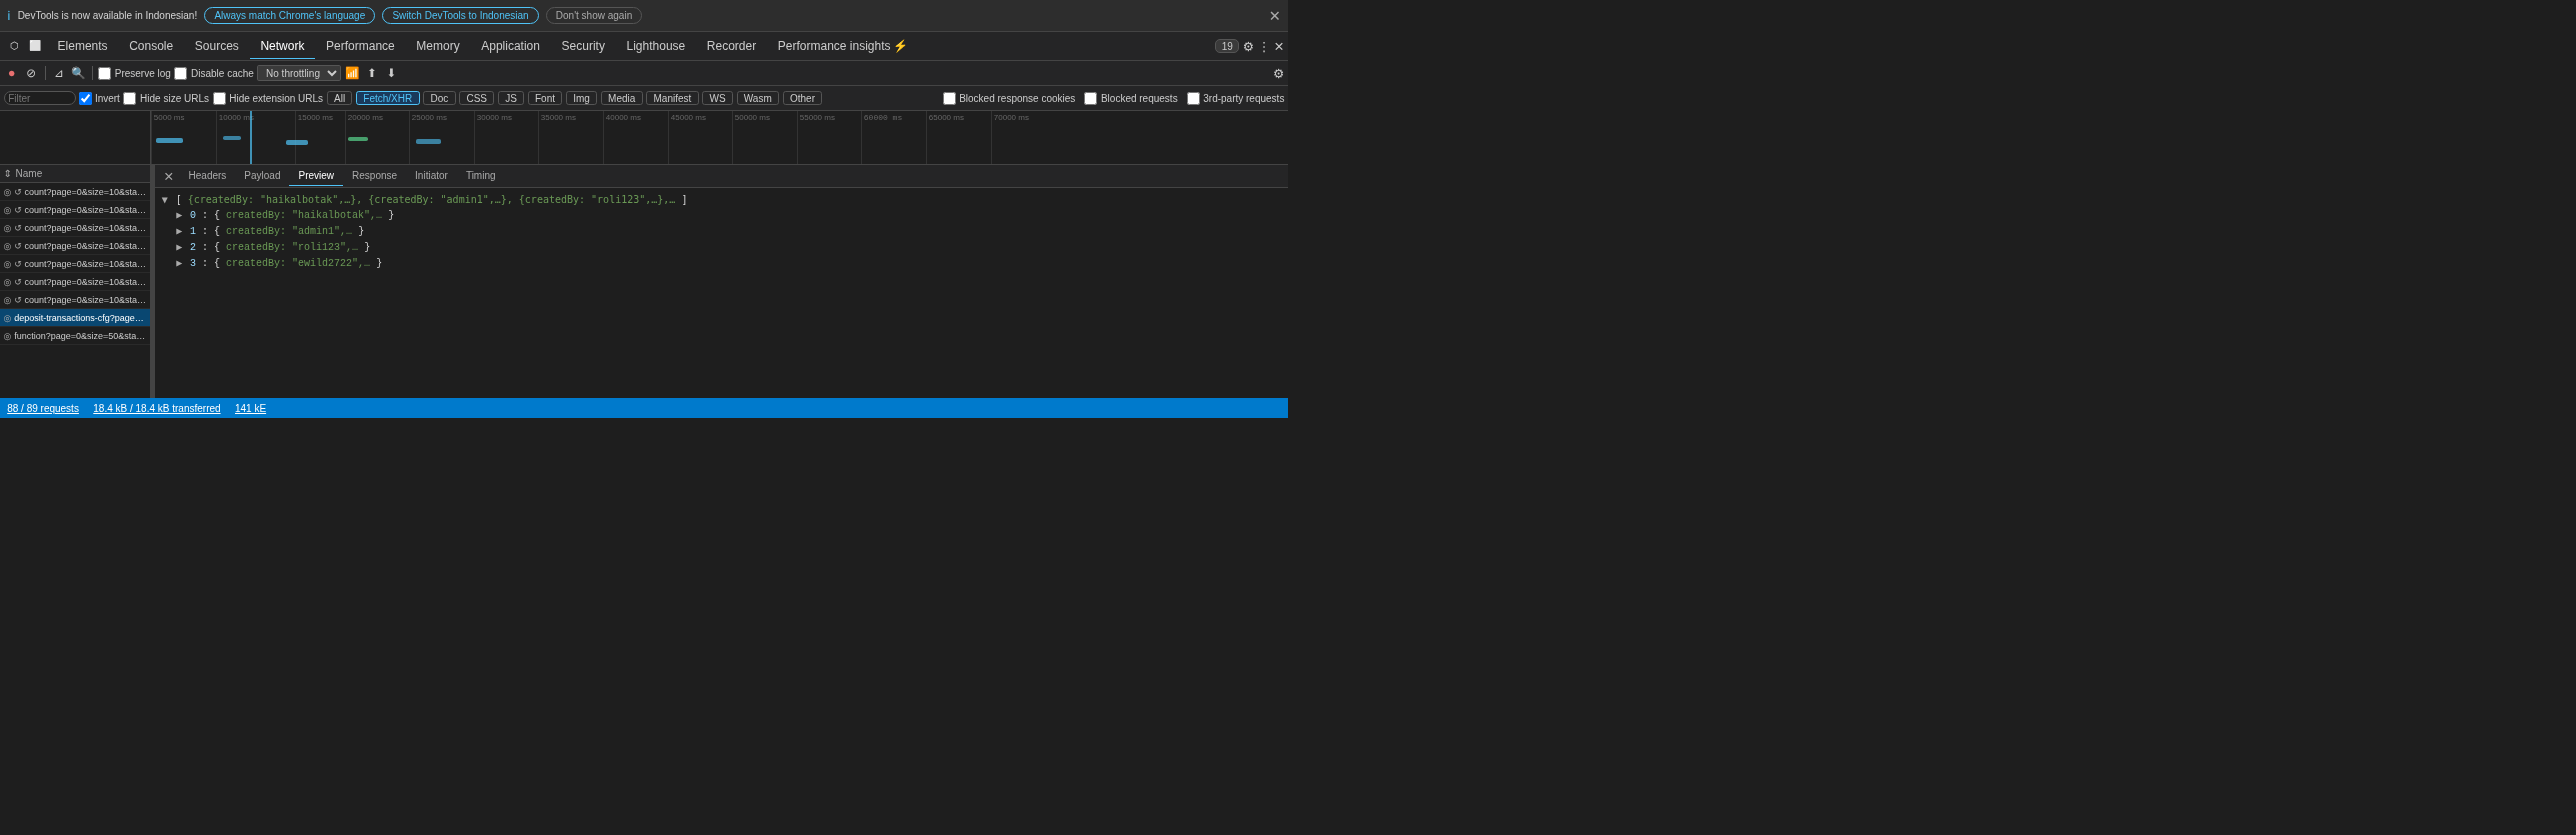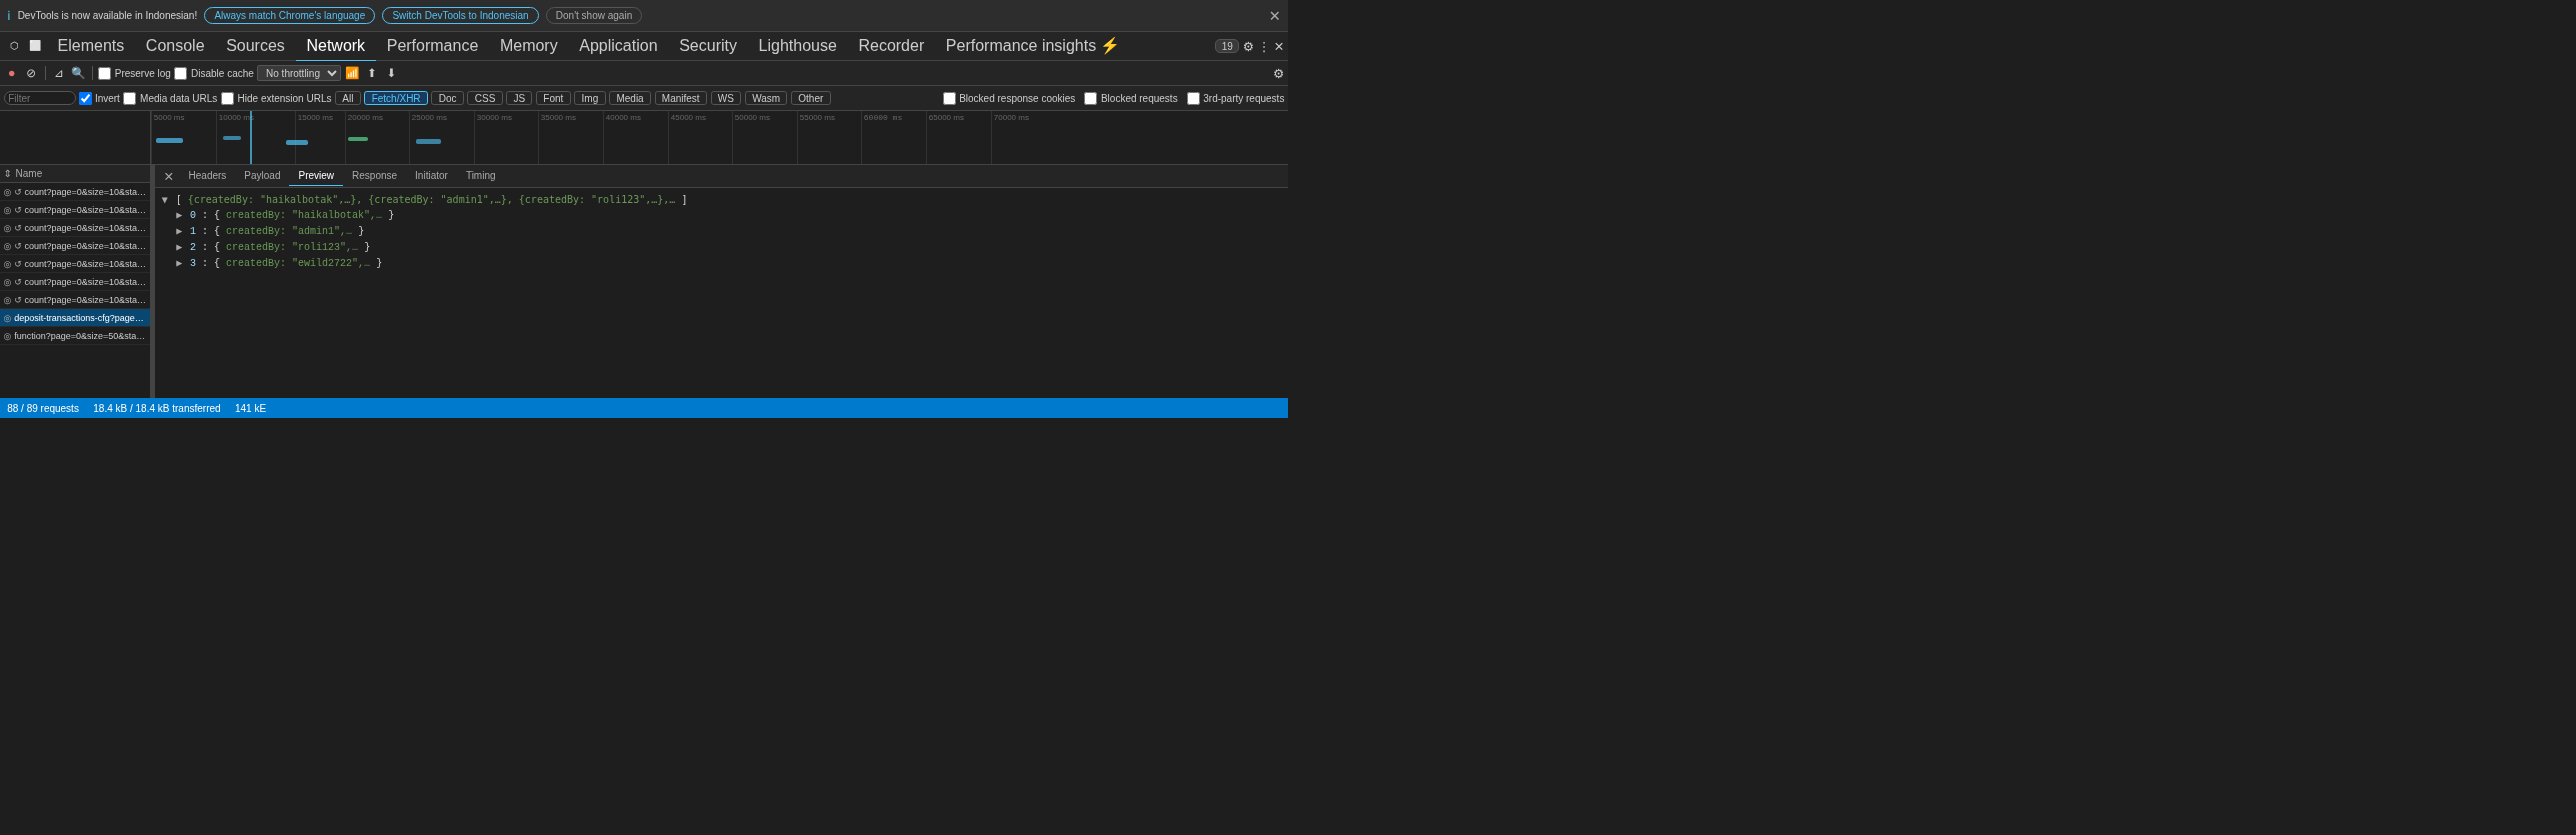--- a/index.html
+++ b/index.html
@@ -52,21 +52,21 @@
       padding: 0 3.6px;
       gap: 0;
     }
     .devtools-icon {
       width: 14.4px; height: 14.4px;
       margin: 0 3.6px;
       display: inline-flex; align-items: center; justify-content: center;
     }
     .tab-item {
       padding: 5.4px 10.8px;
-      font-size: 16px;
+      font-size: 12px;
       color: #ccc;
       cursor: pointer;
       white-space: nowrap;
       border-bottom: 1.8px solid transparent;
     }
     .tab-item.active {
       color: #fff;
       border-bottom: 1.8px solid #4fc3f7;
     }
     .tabs-spacer { flex: 1; }
@@ -322,20 +322,21 @@
     
     #status-bar {
       background: #007acc;
       height: 20px;
       display: flex;
       align-items: center;
       padding: 0 7.2px;
       gap: 14.4px;
       font-size: 10px;
       color: #fff;
+      text-decoration: underline;
     }
 
     
     ::-webkit-scrollbar { width: 5.4px; height: 5.4px; }
     ::-webkit-scrollbar-track { background: #1e1e1e; }
     ::-webkit-scrollbar-thumb { background: #555; border-radius: 2.7px; }
 
     
     #resize-handle {
       width: 3.6px;
@@ -406,21 +407,21 @@
 <div id="filter-bar">
   <div class="filter-input-wrap">
     <input class="filter-input" type="text" placeholder="Filter" style="">
   </div>
   <label class="invert-label">
     <input type="checkbox" checked="" style="">
     <span>Invert</span>
   </label>
   <label class="checkbox-label">
     <input type="checkbox" style="">
-    <span>Media data URLs</span>
+    <span>Hide size URLs</span>
   </label>
   <label class="checkbox-label">
     <input type="checkbox" style="">
     <span>Hide extension URLs</span>
   </label>
   <button class="filter-btn">All</button>
   <button class="filter-btn active">Fetch/XHR</button>
   <button class="filter-btn">Doc</button>
   <button class="filter-btn">CSS</button>
   <button class="filter-btn">JS</button>

